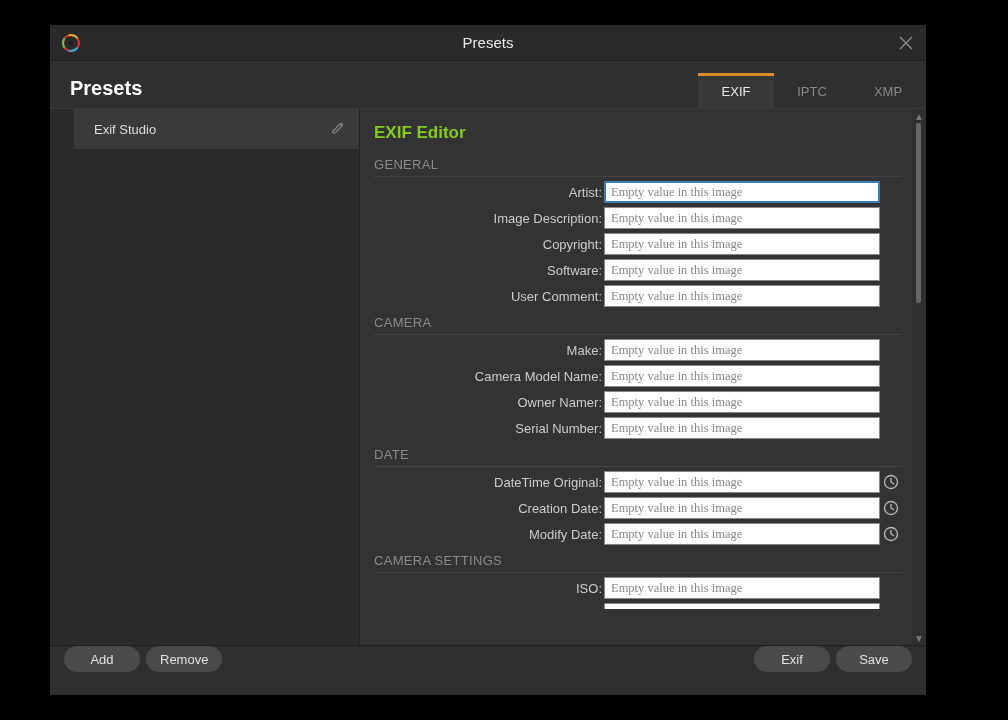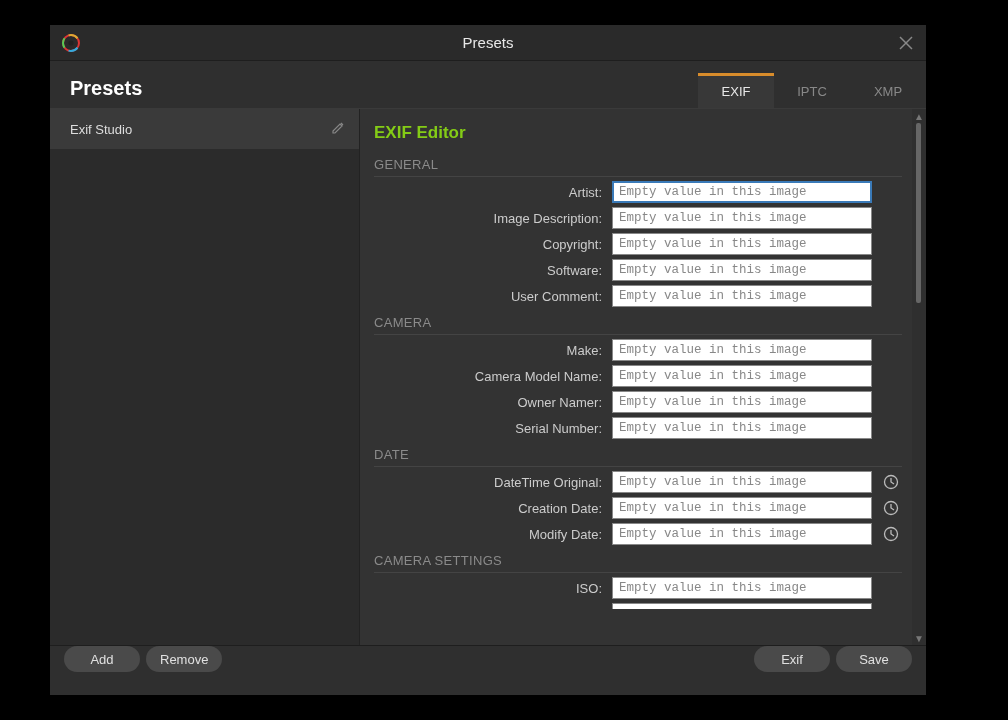--- a/index.html
+++ b/index.html
@@ -108,20 +108,21 @@
   }
   .preset-item {
     height: 40px;
     display: flex;
     align-items: center;
     padding: 0 14px 0 20px;
     background: #3a3a3a;
     color: #ddd;
     font-size: 13px;
     cursor: pointer;
+    margin-left: 24px;
   }
   .pencil {
     margin-left: auto;
     color: #777;
     font-size: 14px;
   }
   .editor {
     flex: 1;
     position: relative;
     overflow: hidden;
@@ -143,38 +144,37 @@
     color: #8a8a8a;
     letter-spacing: 0.3px;
     margin: 8px 0 4px 0;
     border-bottom: 1px solid #444;
     padding-bottom: 4px;
   }
   .field-row {
     display: flex;
     align-items: center;
     margin: 4px 0;
-    gap: 8px;
   }
   .field-label {
     width: 230px;
     text-align: right;
     color: #ccc;
     font-size: 13px;
     padding-right: 2px;
   }
   .field-input {
     flex: 1;
     height: 22px;
     background: #fff;
     border: 1px solid #888;
     padding: 0 6px;
     font-size: 12.5px;
     color: #333;
-    font-family: Liberation Mono, monospace;
+    font-family: Liberation Serif, serif;
   }
   .field-input::placeholder { color: #888; }
   .field-input.focused {
     border: 1px solid #3a7ab8;
     box-shadow: 0 0 0 1px #3a7ab8 inset;
   }
   .clock-btn {
     width: 22px; height: 22px;
     display: flex; align-items: center; justify-content: center;
     color: #bbb;

